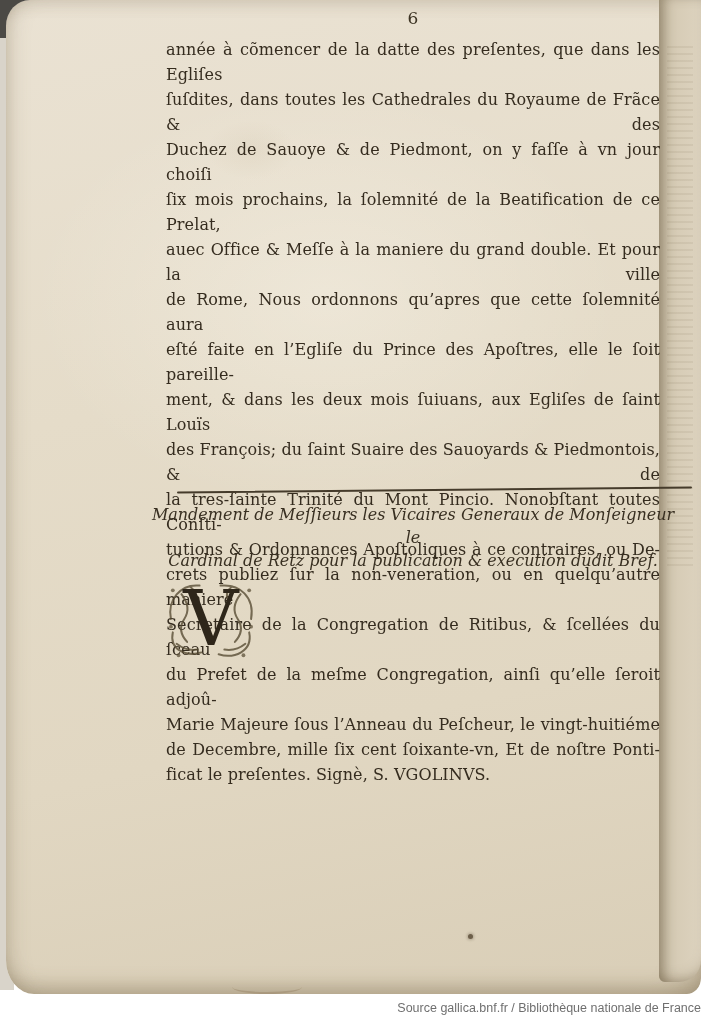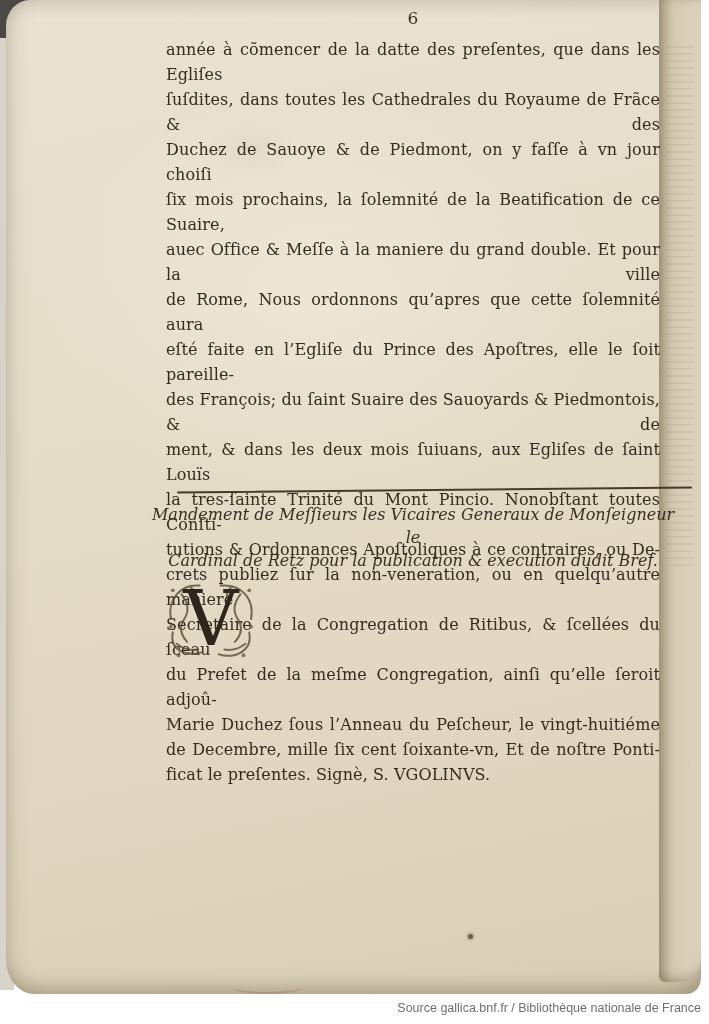--- a/index.html
+++ b/index.html
@@ -79,32 +79,32 @@
 
   <div class="speck"></div>
   <div class="smudge"></div>
 
   <div class="folio">6</div>
 
   <div class="textblock">
       <div class="jl">année à cõmencer de la datte des preſentes, que dans les Egliſes</div>
       <div class="jl">ſuſdites, dans toutes les Cathedrales du Royaume de Frãce &amp; des</div>
       <div class="jl">Duchez de Sauoye &amp; de Piedmont, on y faſſe à vn jour choiſi</div>
-      <div class="jl">ſix mois prochains, la ſolemnité de la Beatification de ce Suaire,</div>
+      <div class="jl">ſix mois prochains, la ſolemnité de la Beatification de ce Prelat,</div>
       <div class="jl">auec Office &amp; Meſſe à la maniere du grand double. Et pour la ville</div>
       <div class="jl">de Rome, Nous ordonnons qu’apres que cette ſolemnité aura</div>
       <div class="jl">eſté faite en l’Egliſe du Prince des Apoſtres, elle le ſoit pareille-</div>
+      <div class="jl">ment, &amp; dans les deux mois ſuiuans, aux Egliſes de ſaint Louïs</div>
       <div class="jl">des François; du ſaint Suaire des Sauoyards &amp; Piedmontois, &amp; de</div>
-      <div class="jl">ment, &amp; dans les deux mois ſuiuans, aux Egliſes de ſaint Louïs</div>
       <div class="jl">la tres-ſainte Trinité du Mont Pincio. Nonobſtant toutes Conſti-</div>
       <div class="jl">tutions &amp; Ordonnances Apoſtoliques à ce contraires, ou De-</div>
       <div class="jl">crets publiez ſur la non-veneration, ou en quelqu’autre maniere</div>
       <div class="jl">Secretaire de la Congregation de Ritibus, &amp; ſcellées du ſceau</div>
       <div class="jl">du Prefet de la meſme Congregation, ainſi qu’elle ſeroit adjoû-</div>
-      <div class="jl">Marie Duchez ſous l’Anneau du Peſcheur, le vingt-huitiéme</div>
+      <div class="jl">Marie Majeure ſous l’Anneau du Peſcheur, le vingt-huitiéme</div>
       <div class="jl">de Decembre, mille ſix cent ſoixante-vn, Et de noſtre Ponti-</div>
       <div class="jl">ficat le preſentes.   Signè,   S. VGOLINVS.</div>
     </div>
 
   <div class="rule"></div>
 
   <div class="heading">
     <div>Mandement de Meſſieurs les Vicaires Generaux de Monſeigneur le</div>
     <div>Cardinal de Retz pour la publication &amp; execution dudit Bref.</div>
   </div>

